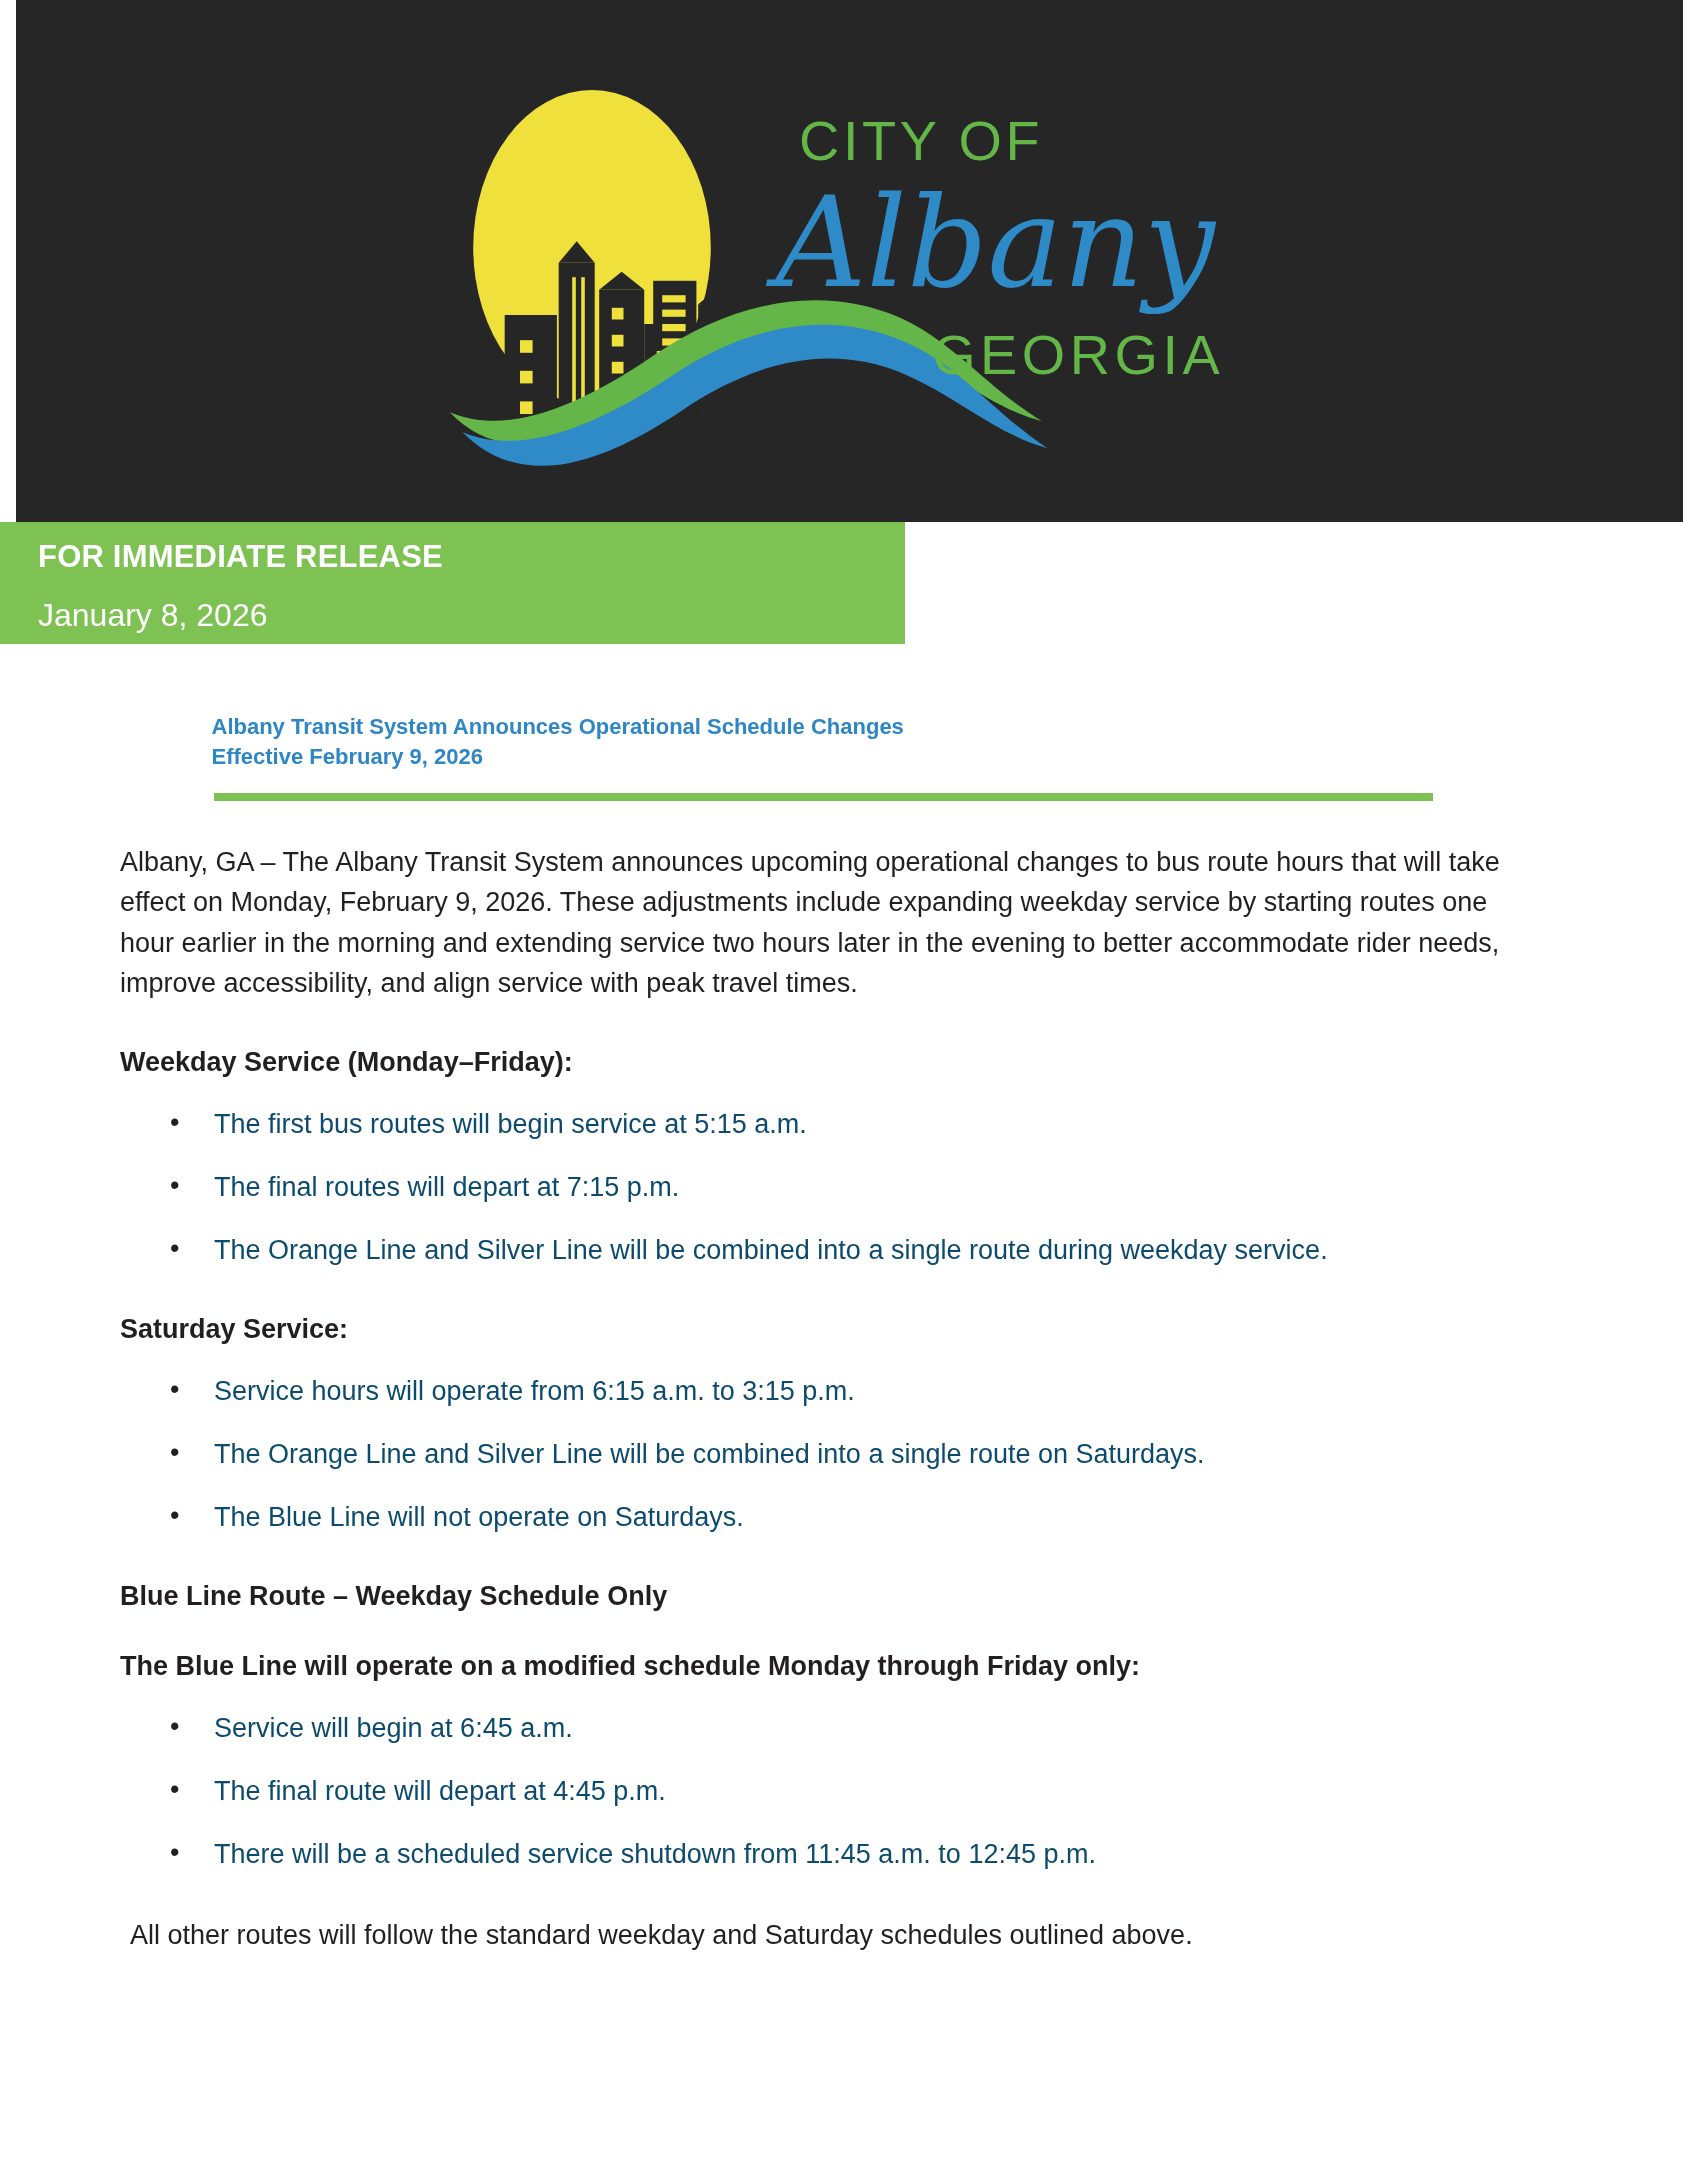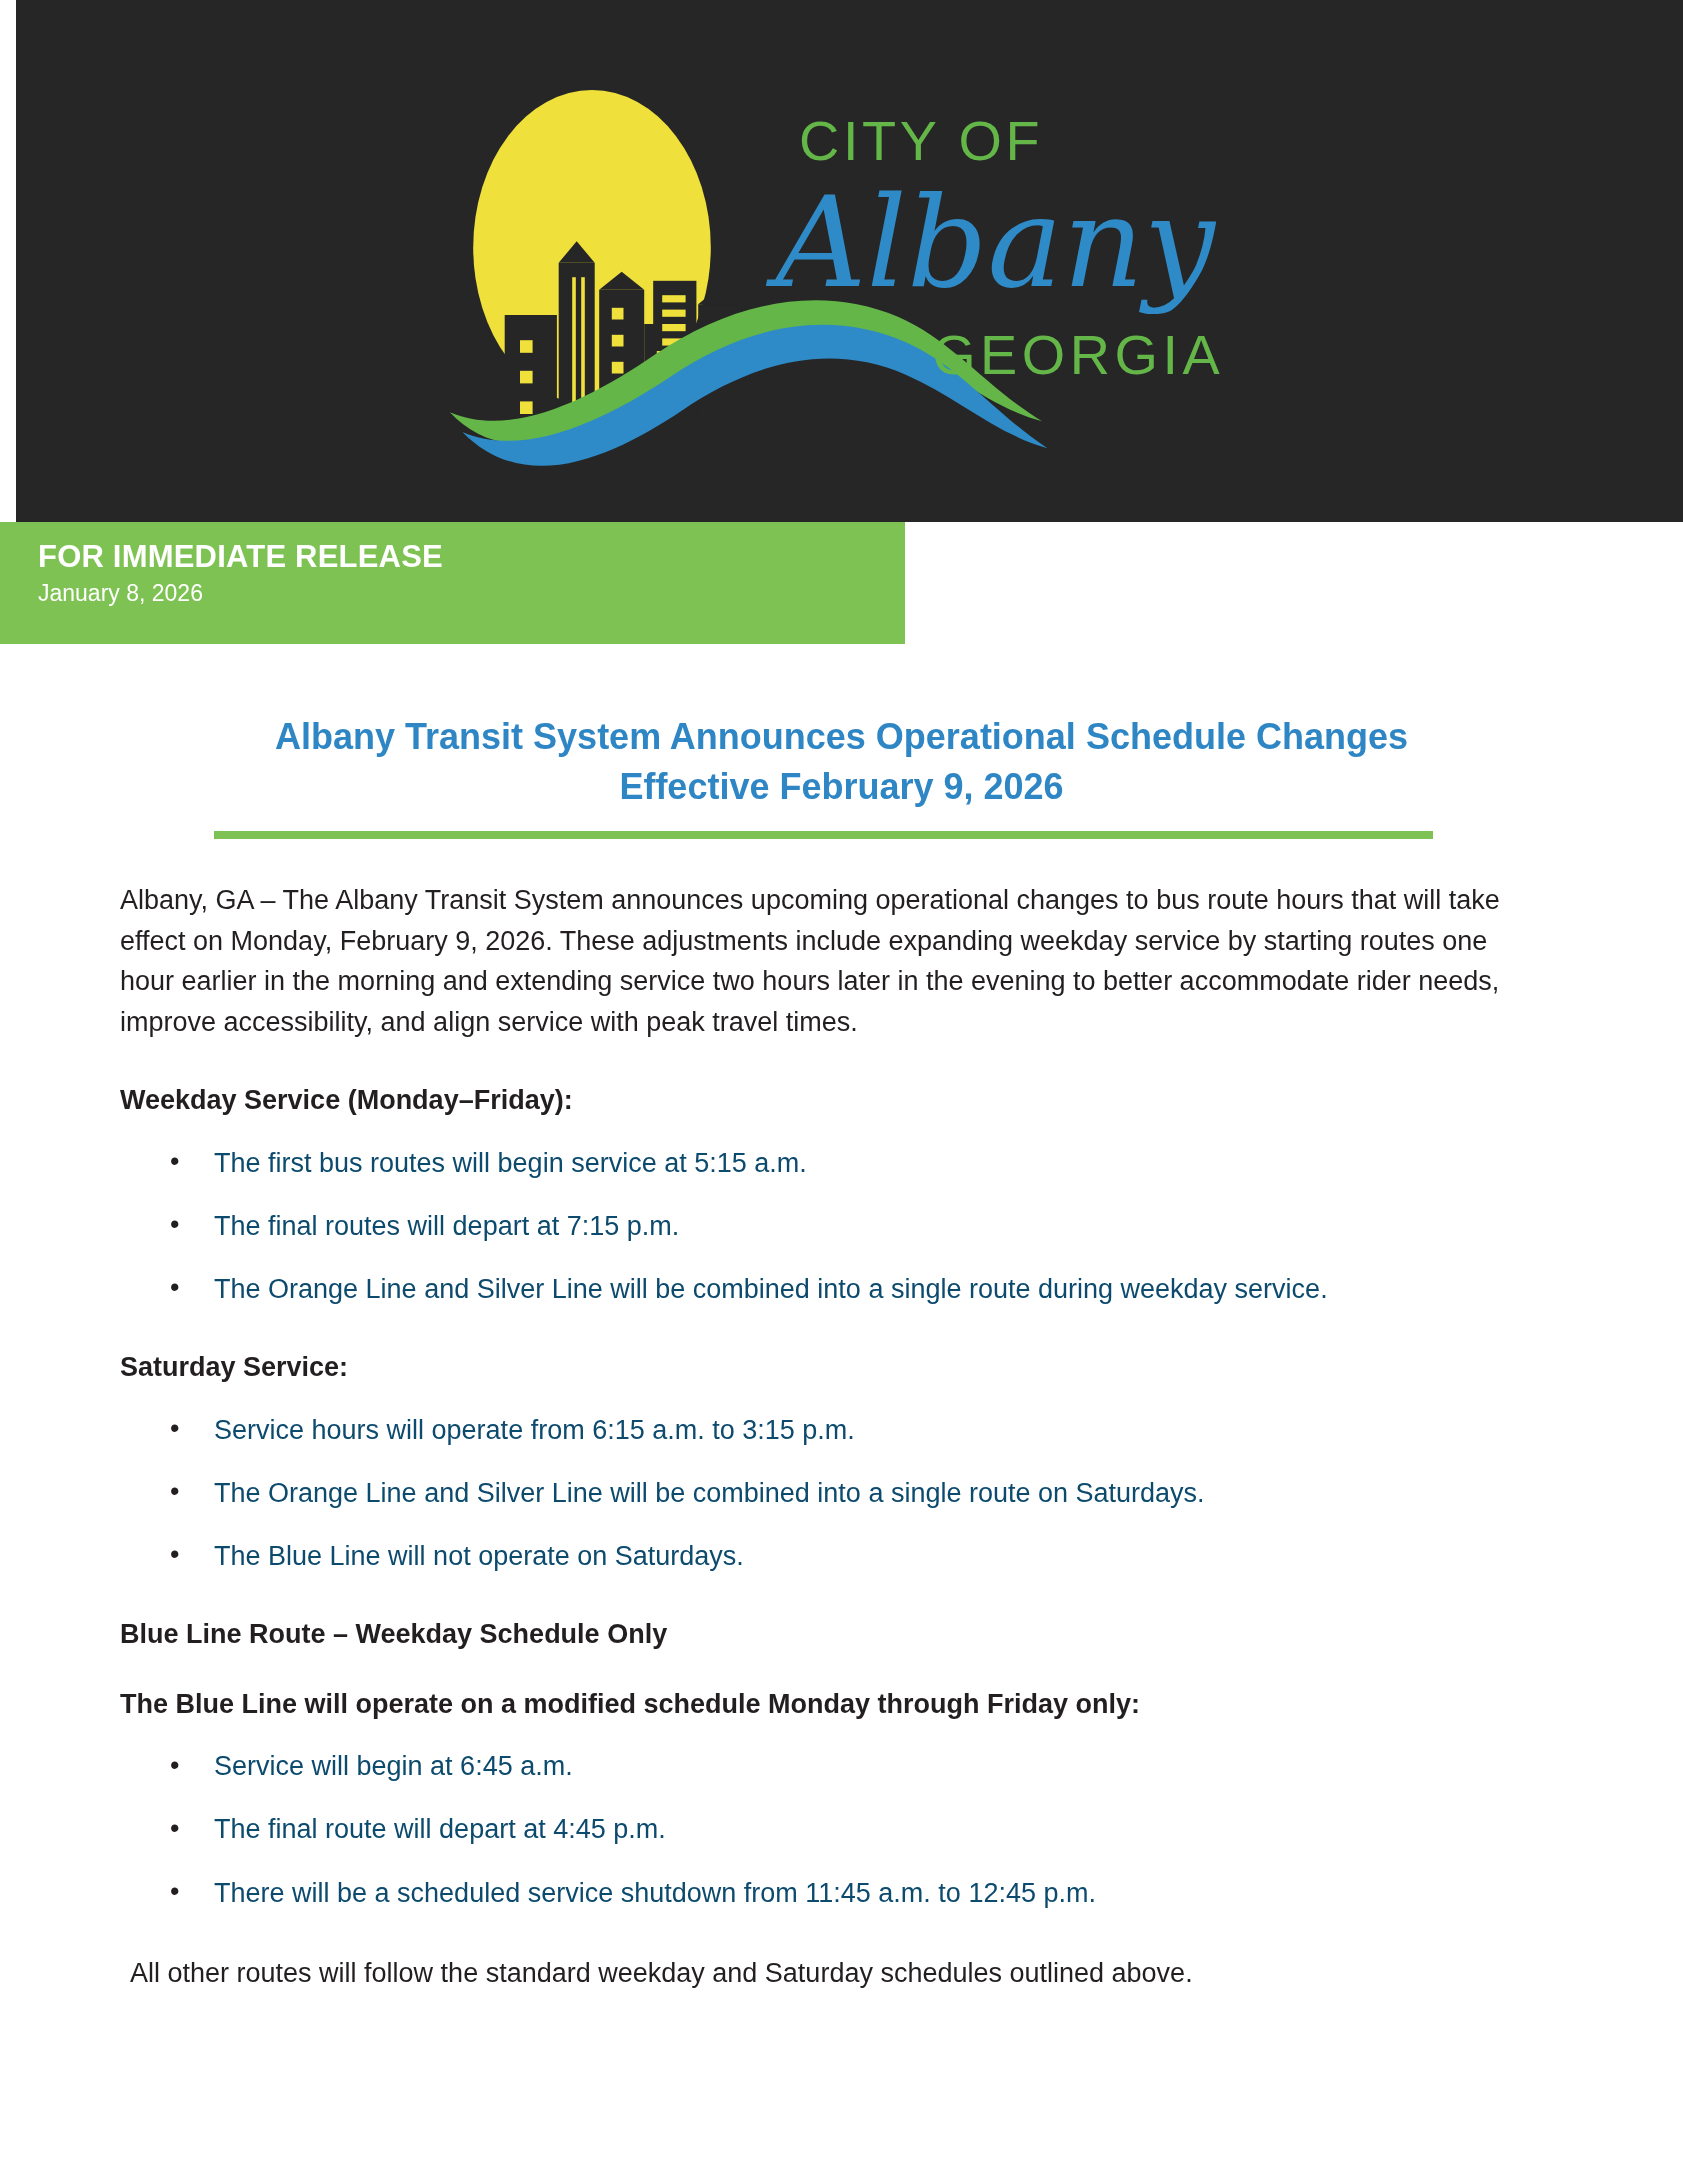--- a/index.html
+++ b/index.html
@@ -47,41 +47,41 @@
     padding: 16px 0 16px 38px;
   }
   .release-banner .line1 {
     font-size: 31px;
     font-weight: bold;
     letter-spacing: 0.2px;
     line-height: 1.22;
     white-space: nowrap;
   }
   .release-banner .line2 {
-    font-size: 23px;
+    font-size: 32px;
     font-weight: normal;
     line-height: 1.25;
-    margin-top: 3px;
+    margin-top: 19px;
     white-space: nowrap;
   }
 
   
   .doc {
     position: absolute;
     left: 0;
     top: 644px;
     width: 1683px;
   }
 
   .headline {
     margin: 68px auto 0 auto;
     width: 1260px;
-    text-align: center;
+    text-align: left;
     color: #2E86C5;
-    font-size: 36px;
+    font-size: 22px;
     font-weight: bold;
     line-height: 1.38;
   }
   .headline .l2 { display: block; }
 
   .rule {
     width: 1219px;
     height: 8px;
     background: #7DC252;
     margin: 20px 0 0 214px;

